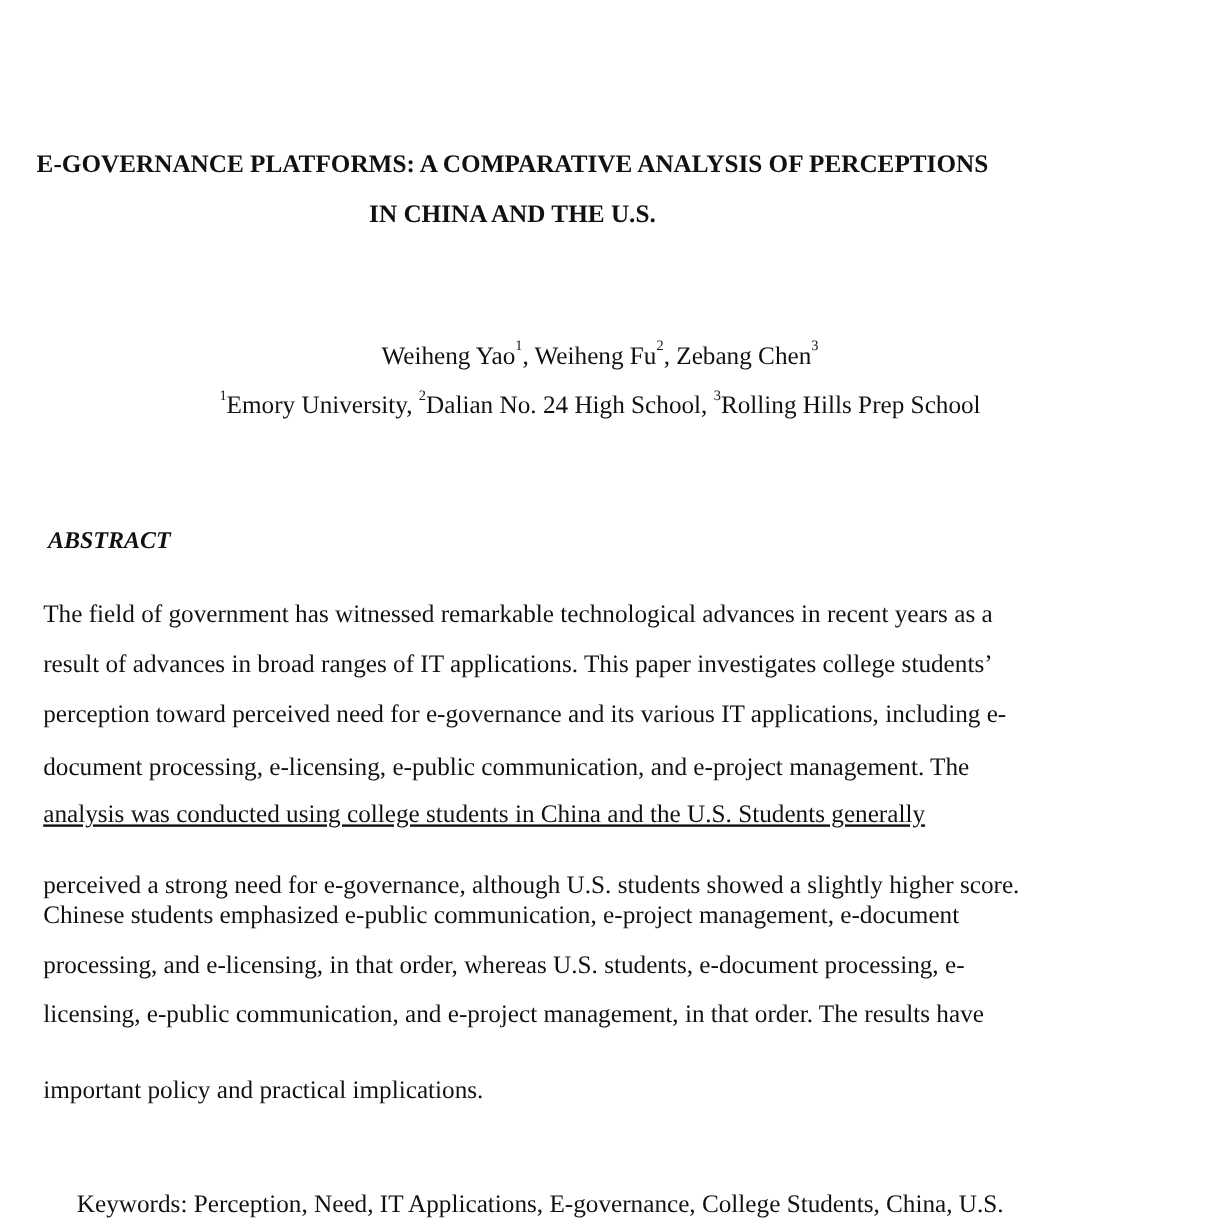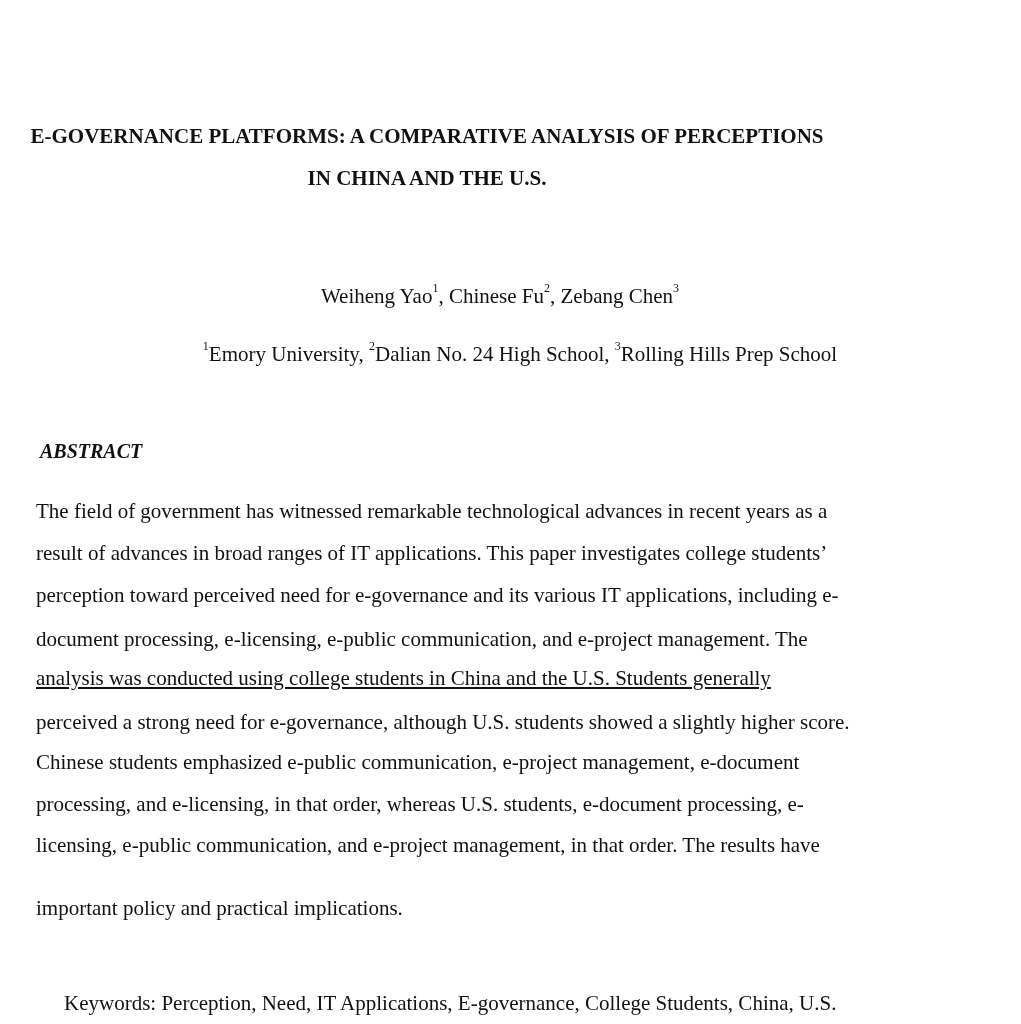--- a/index.html
+++ b/index.html
@@ -61,35 +61,35 @@
       margin-left: 40px;
     }
   </style>
 </head>
 <body>
 
 <h1 class="title-line" style="top:124px;margin:0;">E-GOVERNANCE PLATFORMS: A COMPARATIVE ANALYSIS OF PERCEPTIONS</h1>
 <h1 class="title-line" style="top:166px;margin:0;">IN CHINA AND THE U.S.</h1>
 
 <div class="author-line" style="top:284px;">
-  <span>Weiheng Yao</span><sup>1</sup><span>, </span><span>Chinese Fu</span><sup>2</sup><span>, </span><span>Zebang Chen</span><sup>3</sup>
+  <span>Weiheng Yao</span><sup>1</sup><span>, </span><span>Weiheng Fu</span><sup>2</sup><span>, </span><span>Zebang Chen</span><sup>3</sup>
 </div>
 
-<div class="author-line" style="top:342px;padding-left:20px;">
+<div class="author-line" style="top:325px;">
   <sup>1</sup><span>Emory University</span><span>, </span><sup>2</sup><span>Dalian No. 24 High School</span><span>, </span><sup>3</sup><span>Rolling Hills Prep School</span>
 </div>
 
 <div class="heading" style="top:440px;">ABSTRACT</div>
 
 <div>
   <div class="abstract-line" style="top:499px;">The field of government has witnessed remarkable technological advances in recent years as a</div>
   <div class="abstract-line" style="top:541px;">result of advances in broad ranges of IT applications. This paper investigates college students’</div>
   <div class="abstract-line" style="top:583px;">perception toward perceived need for e-governance and its various IT applications, including e-</div>
   <div class="abstract-line" style="top:627px;">document processing, e-licensing, e-public communication, and e-project management. The</div>
   <div class="abstract-line" style="top:666px;text-decoration:underline;">analysis was conducted using college students in China and the U.S. Students generally</div>
-  <div class="abstract-line" style="top:710px;">perceived a strong need for e-governance, although U.S. students showed a slightly higher score.</div>
+  <div class="abstract-line" style="top:725px;">perceived a strong need for e-governance, although U.S. students showed a slightly higher score.</div>
   <div class="abstract-line" style="top:750px;">Chinese students emphasized e-public communication, e-project management, e-document</div>
   <div class="abstract-line" style="top:792px;">processing, and e-licensing, in that order, whereas U.S. students, e-document processing, e-</div>
   <div class="abstract-line" style="top:833px;">licensing, e-public communication, and e-project management, in that order. The results have</div>
   <div class="abstract-line" style="top:896px;">important policy and practical implications.</div>
 </div>
 
 <div class="keywords" style="top:991px;">Keywords: Perception, Need, IT Applications, E-governance, College Students, China, U.S.</div>
 
 </body></html>

